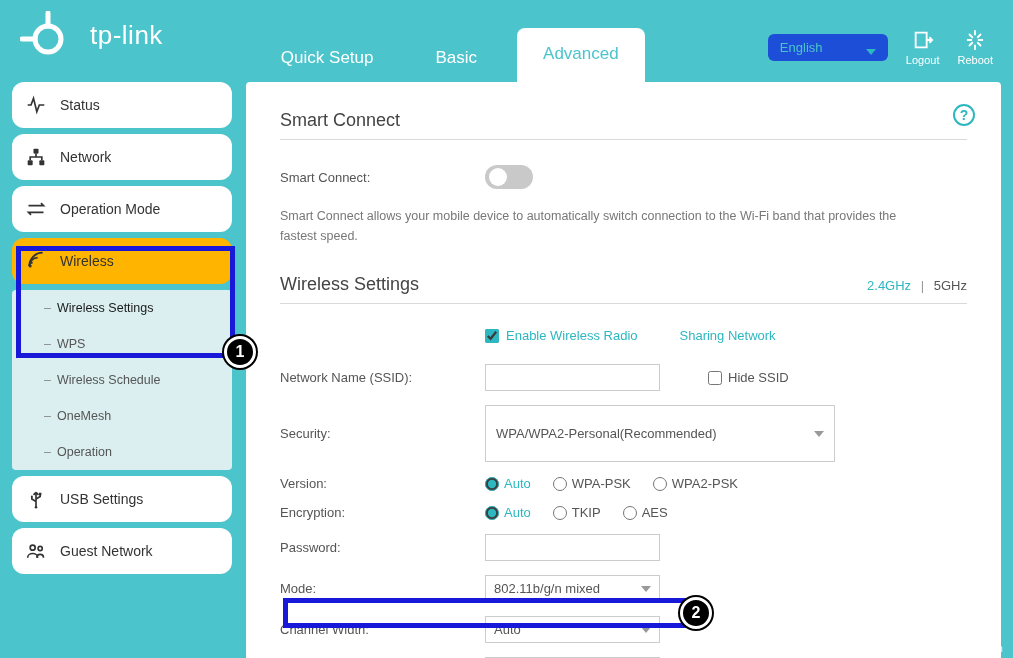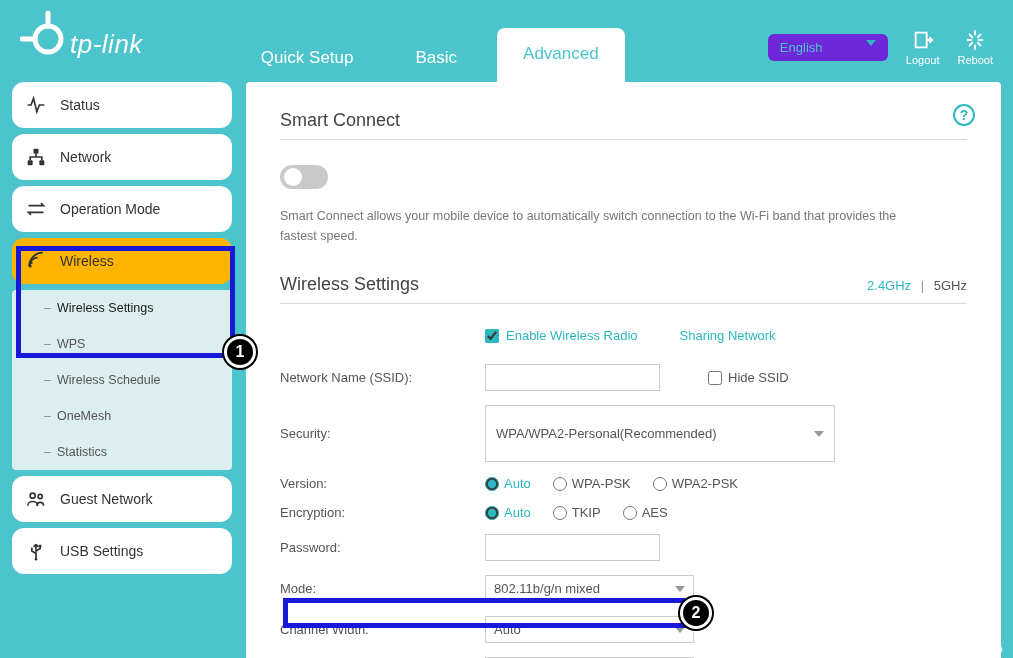--- a/index.html
+++ b/index.html
@@ -16,25 +16,24 @@
   
   .header {
     display: flex;
     align-items: flex-end;
     padding: 0 20px;
     height: 82px;
     color: #fff;
   }
   .logo {
     display: flex;
-    align-items: flex-end;
-    gap: 4px;
+    align-items: center;
+    gap: 24px;
     margin-bottom: 22px;
     margin-right: 40px;
-    font-style: italic;
   }
   .logo-mark svg { width: 46px; height: 46px; }
   .logo-text { font-size: 26px; font-weight: 400; letter-spacing: 0.5px; }
   .tabs { display: flex; align-items: flex-end; margin-left: 56px; }
   .tab {
     padding: 14px 22px 14px 22px;
     font-size: 17px;
     color: #fff;
     margin-right: 18px;
     cursor: pointer;
@@ -47,28 +46,28 @@
     margin-bottom: 0;
   }
   .header-right {
     margin-left: auto;
     display: flex;
     align-items: center;
     gap: 18px;
     margin-bottom: 16px;
   }
   .lang-select {
-    background: #6d28d9;
+    background: #1d4ed8;
     border-radius: 6px;
     padding: 6px 12px;
     width: 120px;
     color: #4cc4cc;
     display: flex;
     justify-content: space-between;
-    align-items: flex-start;
+    align-items: flex-end;
     font-size: 13px;
     cursor: pointer;
   }
   .hbtn {
     display: flex;
     flex-direction: column;
     align-items: center;
     gap: 3px;
     font-size: 11px;
     color: #fff;
@@ -190,21 +189,21 @@
     border: 1px solid #ccc;
     padding: 20px 10px;
     font-size: 13px;
     background: #fff;
     display: flex;
     justify-content: space-between;
     align-items: center;
     cursor: pointer;
   }
   .select-mid {
-    width: 209px;
+    width: 175px;
     border: 1px solid #ccc;
     padding: 5px 8px;
     font-size: 13px;
     background: #fff;
     display: flex;
     justify-content: space-between;
     align-items: center;
     cursor: pointer;
   }
   .rgrp { display: flex; gap: 20px; align-items: center; }
@@ -351,50 +350,51 @@
           </g>
           <circle cx="5" cy="18" r="1.8" fill="#333"></circle>
         </svg>
       <span>Wireless</span>
     </div>
     <div class="nav-sub">
       <div class="sub active">Wireless Settings</div>
       <div class="sub">WPS</div>
       <div class="sub">Wireless Schedule</div>
       <div class="sub">OneMesh</div>
-      <div class="sub">Statistics</div>
+      <div class="sub">Operation</div>
+    </div>
+    <div class="nav-item">
+      <svg viewBox="0 0 24 24">
+          <path fill="none" stroke="#333" stroke-width="2" d="M12 22V4M12 4l-3 3M12 4l3 3M12 15l-5-3v-3M12 12l5-3V6"></path>
+          <circle cx="12" cy="22" r="1.5" fill="#333"></circle>
+          <circle cx="7" cy="9" r="1.2" fill="#333"></circle>
+          <rect x="15.5" y="4.5" width="3" height="3" fill="#333"></rect>
+        </svg>
+      <span>USB Settings</span>
     </div>
     <div class="nav-item">
       <svg viewBox="0 0 24 24">
           <g fill="none" stroke="#333" stroke-width="2">
             <circle cx="8" cy="8" r="3"></circle>
             <circle cx="17" cy="9" r="2.5"></circle>
             <path d="M2 20c0-3 3-5 6-5s6 2 6 5"></path>
             <path d="M13 20c0-2.5 2-4 4-4s4 1.5 4 4"></path>
           </g>
         </svg>
       <span>Guest Network</span>
     </div>
-    <div class="nav-item">
-      <svg viewBox="0 0 24 24">
-          <path fill="none" stroke="#333" stroke-width="2" d="M12 22V4M12 4l-3 3M12 4l3 3M12 15l-5-3v-3M12 12l5-3V6"></path>
-          <circle cx="12" cy="22" r="1.5" fill="#333"></circle>
-          <circle cx="7" cy="9" r="1.2" fill="#333"></circle>
-          <rect x="15.5" y="4.5" width="3" height="3" fill="#333"></rect>
-        </svg>
-      <span>USB Settings</span>
-    </div>
   </div>
 
   <div class="main">
     <div class="help-icon">?</div>
 
     <div class="section-title">Smart Connect</div>
     <hr class="hr">
     <div class="row">
+      <div class="label">Smart Connect:</div>
       <div class="control">
         <div class="toggle"></div>
       </div>
     </div>
     <div class="desc">Smart Connect allows your mobile device to automatically switch connection to the Wi-Fi band that provides the fastest speed.</div>
 
     <div class="section-head">
       <div class="section-title">Wireless Settings</div>
       <div class="band">
         <span class="active-band">2.4GHz</span>

